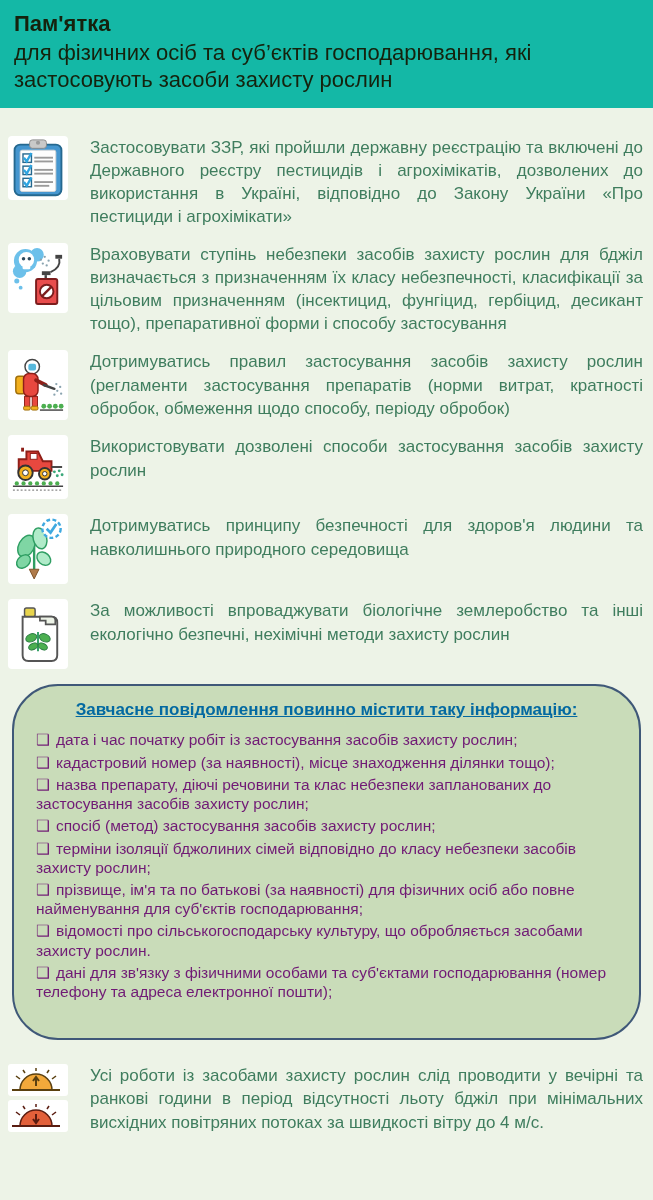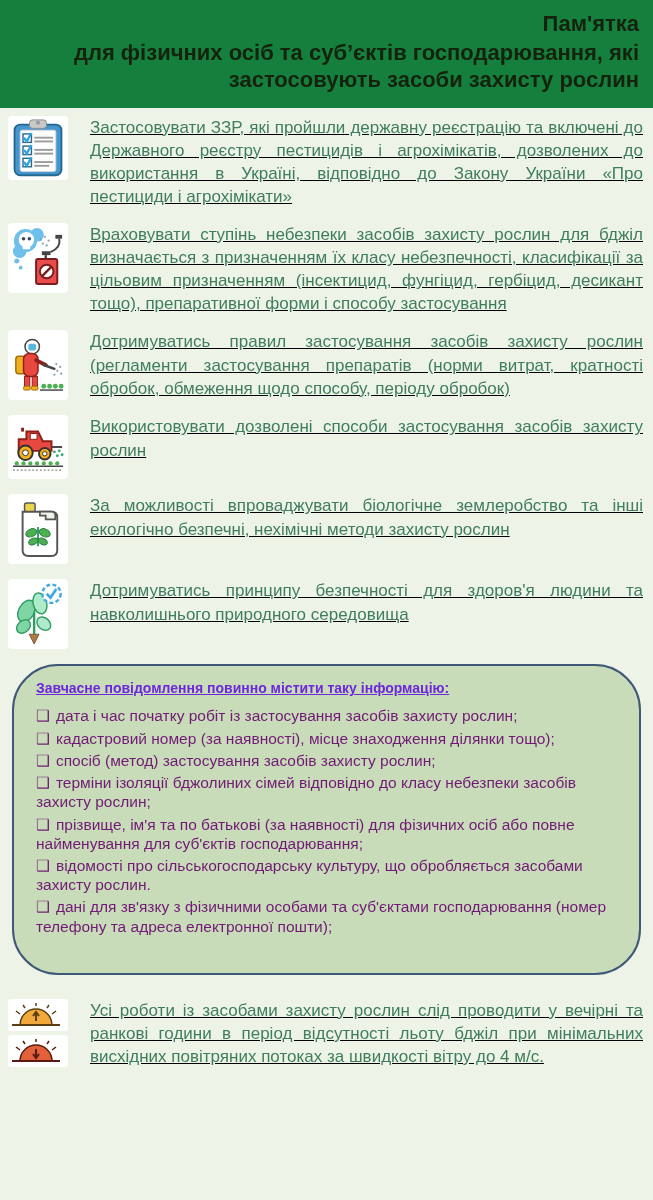--- a/index.html
+++ b/index.html
@@ -10,33 +10,33 @@
   }
   .page{
     width:653px;
     min-height:1200px;
     margin:0 auto;
     background:#edf3e7;
     overflow:hidden;
   }
   
   .header{
-    background:#15803d;
+    background:#14b8a6;
     padding:10px 14px 14px;
-    text-align:right;
+    text-align:left;
     color:#15220d;
   }
   .header .t1{
     font-size:22px;font-weight:bold;line-height:1.3;
   }
   .header .t2{
-    font-size:22px;font-weight:bold;line-height:1.25;
+    font-size:22px;font-weight:normal;line-height:1.25;
   }
   
-  .items{padding:8px 8px 0 8px;text-decoration:underline;}
+  .items{padding:28px 8px 0 8px;}
   .item{
     display:flex;
     align-items:flex-start;
     margin-bottom:15px;
   }
   .icon-cell{
     flex:0 0 60px;
     height:64px;
     background:#ffffff;
     border-radius:4px;
@@ -59,23 +59,23 @@
   .suns-cell .sq{background:#fff;border-radius:3px;padding:2px;}
   
   .notice-box{
     margin:4px 12px 18px 12px;
     background:#c9dcb9;
     border:2px solid #3f5878;
     border-radius:46px;
     padding:12px 22px 34px 22px;
   }
   .notice-title{
-    text-align:left;
-    color:#6d28d9;
-    font-size:14px;
+    text-align:center;
+    color:#0369a1;
+    font-size:17px;
     font-weight:bold;
     text-decoration:underline;
     margin:2px 0 10px 0;
   }
   .nb-item{
     font-size:15.5px;
     line-height:1.24;
     color:#701a75;
     margin-bottom:3px;
   }
@@ -215,56 +215,57 @@
               <circle cx="48" cy="47" r="2.2"></circle>
           </g>
           <line x1="2" y1="54" x2="54" y2="54" stroke="#888" stroke-width="1.5" stroke-dasharray="2 2"></line>
         </svg>
       </div>
       <div class="item-text">Використовувати дозволені способи застосування засобів захисту рослин</div>
     </div>
 
     <div class="item">
       <div class="icon-cell tall">
+        <svg width="54" height="64" viewBox="0 0 56 66">
+          <line x1="24" y1="20" x2="24" y2="54" stroke="#2f9e63" stroke-width="2.5"></line>
+          <ellipse cx="16" cy="30" rx="8" ry="12" transform="rotate(28 16 30)" fill="#7fd6a4" stroke="#2f9e63" stroke-width="1.5"></ellipse>
+          <ellipse cx="30" cy="22" rx="7" ry="11" transform="rotate(-14 30 22)" fill="#b0ebc9" stroke="#2f9e63" stroke-width="1.5"></ellipse>
+          <ellipse cx="13" cy="46" rx="6" ry="8" transform="rotate(48 13 46)" fill="#7fd6a4" stroke="#2f9e63" stroke-width="1.5"></ellipse>
+          <ellipse cx="34" cy="43" rx="6" ry="8" transform="rotate(-48 34 43)" fill="#b0ebc9" stroke="#2f9e63" stroke-width="1.5"></ellipse>
+          <path d="M19 54 h10 l-5 10 z" fill="#b07b4a" stroke="#7c5228" stroke-width="1"></path>
+          <circle cx="42" cy="12" r="9.5" fill="#ffffff" stroke="#3fa9e0" stroke-width="2.5" stroke-dasharray="4 2.5"></circle>
+          <polyline points="37,12 41,16 47,7" stroke="#3fa9e0" stroke-width="2.8" fill="none"></polyline>
+        </svg>
+      </div>
+      <div class="item-text">Дотримуватись принципу безпечності для здоров'я людини та навколишнього природного середовища</div>
+    </div>
+
+    <div class="item">
+      <div class="icon-cell tall">
         <svg width="50" height="62" viewBox="0 0 52 64">
           <rect x="12" y="5" width="11" height="9" rx="2" fill="#e8d44d" stroke="#555" stroke-width="1.5"></rect>
           <path d="M10 14 h30 q6 0 6 6 v34 q0 6-6 6 H16 q-6 0-6-6 z" fill="#ffffff" stroke="#555" stroke-width="2"></path>
           <path d="M28 14 h12 q4 0 4 4 v4 h-10 v-4 h-6 z" fill="#edf3e7" stroke="#555" stroke-width="1.8"></path>
           <line x1="26" y1="30" x2="26" y2="50" stroke="#2f9e63" stroke-width="2"></line>
           <ellipse cx="19" cy="36" rx="6" ry="4" transform="rotate(-25 19 36)" fill="#4caf50" stroke="#2f7e47" stroke-width="1"></ellipse>
           <ellipse cx="33" cy="36" rx="6" ry="4" transform="rotate(25 33 36)" fill="#4caf50" stroke="#2f7e47" stroke-width="1"></ellipse>
           <ellipse cx="21" cy="45" rx="5" ry="3.2" transform="rotate(-25 21 45)" fill="#4caf50" stroke="#2f7e47" stroke-width="1"></ellipse>
           <ellipse cx="31" cy="45" rx="5" ry="3.2" transform="rotate(25 31 45)" fill="#4caf50" stroke="#2f7e47" stroke-width="1"></ellipse>
         </svg>
       </div>
       <div class="item-text">За можливості впроваджувати біологічне землеробство та інші екологічно безпечні, нехімічні методи захисту рослин</div>
     </div>
 
-    <div class="item">
-      <div class="icon-cell tall">
-        <svg width="54" height="64" viewBox="0 0 56 66">
-          <line x1="24" y1="20" x2="24" y2="54" stroke="#2f9e63" stroke-width="2.5"></line>
-          <ellipse cx="16" cy="30" rx="8" ry="12" transform="rotate(28 16 30)" fill="#7fd6a4" stroke="#2f9e63" stroke-width="1.5"></ellipse>
-          <ellipse cx="30" cy="22" rx="7" ry="11" transform="rotate(-14 30 22)" fill="#b0ebc9" stroke="#2f9e63" stroke-width="1.5"></ellipse>
-          <ellipse cx="13" cy="46" rx="6" ry="8" transform="rotate(48 13 46)" fill="#7fd6a4" stroke="#2f9e63" stroke-width="1.5"></ellipse>
-          <ellipse cx="34" cy="43" rx="6" ry="8" transform="rotate(-48 34 43)" fill="#b0ebc9" stroke="#2f9e63" stroke-width="1.5"></ellipse>
-          <path d="M19 54 h10 l-5 10 z" fill="#b07b4a" stroke="#7c5228" stroke-width="1"></path>
-          <circle cx="42" cy="12" r="9.5" fill="#ffffff" stroke="#3fa9e0" stroke-width="2.5" stroke-dasharray="4 2.5"></circle>
-          <polyline points="37,12 41,16 47,7" stroke="#3fa9e0" stroke-width="2.8" fill="none"></polyline>
-        </svg>
-      </div>
-      <div class="item-text">Дотримуватись принципу безпечності для здоров'я людини та навколишнього природного середовища</div>
-    </div>
-
   </div>
 
   <div class="notice-box">
     <div class="notice-title">Завчасне повідомлення повинно містити таку інформацію:</div>
     <div class="nb-item"><span class="nb-bullet">❑</span><span>дата і час початку робіт із застосування засобів захисту рослин;</span></div>
     <div class="nb-item"><span class="nb-bullet">❑</span><span>кадастровий номер (за наявності), місце знаходження ділянки тощо);</span></div>
+    <div class="nb-item"><span class="nb-bullet">❑</span><span>назва препарату, діючі речовини та клас небезпеки запланованих до застосування засобів захисту рослин;</span></div>
     <div class="nb-item"><span class="nb-bullet">❑</span><span>спосіб (метод) застосування засобів захисту рослин;</span></div>
     <div class="nb-item"><span class="nb-bullet">❑</span><span>терміни ізоляції бджолиних сімей відповідно до класу небезпеки засобів захисту рослин;</span></div>
     <div class="nb-item"><span class="nb-bullet">❑</span><span>прізвище, ім'я та по батькові (за наявності) для фізичних осіб або повне найменування для суб'єктів господарювання;</span></div>
     <div class="nb-item"><span class="nb-bullet">❑</span><span>відомості про сільськогосподарську культуру, що обробляється засобами захисту рослин.</span></div>
     <div class="nb-item"><span class="nb-bullet">❑</span><span>дані для зв'язку з фізичними особами та суб'єктами господарювання (номер телефону та адреса електронної пошти);</span></div>
   </div>
 
   <div class="items" style="padding-top:6px;">
     <div class="item">
       <div class="suns-cell">

